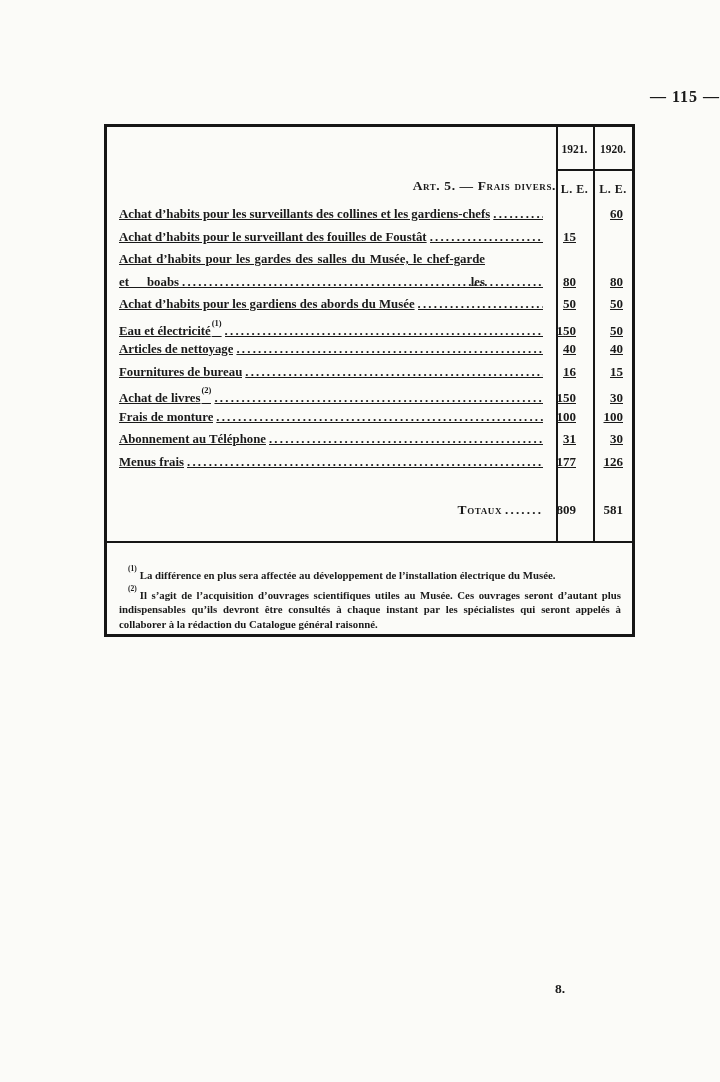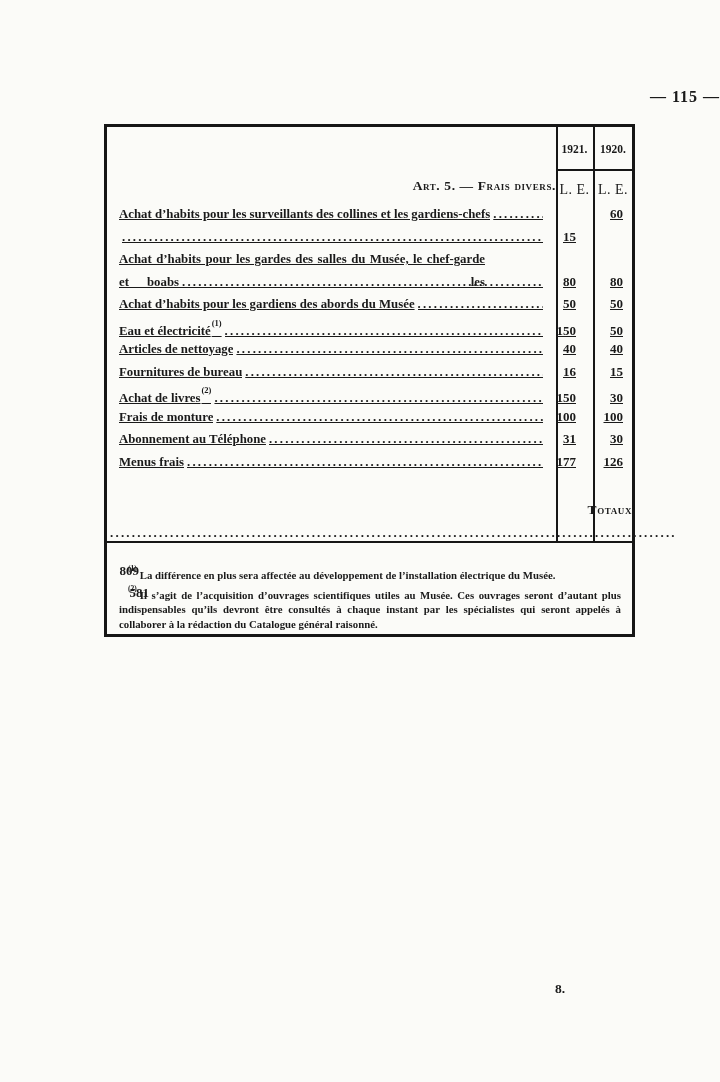--- a/index.html
+++ b/index.html
@@ -20,21 +20,21 @@
     border:3px solid #161616;
   }
   .vline { position:absolute; top:0; width:1.5px; height:414px; background:#161616; }
   .vline-1 { left:449px; }
   .vline-2 { left:486px; }
   .hline-years { position:absolute; left:449px; right:0; top:42px; height:1.5px; background:#161616; }
   .hline-total { position:absolute; left:0; right:0; top:414px; height:1.5px; background:#161616; }
   .year { position:absolute; top:16px; text-align:center; font-size:11.5px; font-weight:bold; }
   .year-1 { left:449px; width:37px; }
   .year-2 { left:487px; width:38px; }
-  .le { position:absolute; top:55px; text-align:center; font-size:14px; font-weight:normal; letter-spacing:0.5px; }
+  .le { position:absolute; top:55px; text-align:center; font-size:12px; font-weight:bold; letter-spacing:0.5px; }
   .le-1 { left:449px; width:37px; }
   .le-2 { left:487px; width:38px; }
   .art-title {
     position:absolute; top:51px; left:0; width:449px; text-align:right;
     font-size:13.5px; font-weight:bold; font-variant:small-caps; letter-spacing:0.6px;
   }
   .rows { position:absolute; top:76px; left:0; width:525px;text-decoration:underline; }
   .row {
     display:flex; align-items:baseline;
     height:22.5px; line-height:22.5px;
@@ -52,21 +52,21 @@
   .dots::after {
     content:"........................................................................................................";
     letter-spacing:2.2px;
   }
   .val { flex:0 0 auto; text-align:right; font-size:13px; }
   .v1 { width:37px; padding-right:8px; }
   .v2 { width:48px; padding-right:9px; }
   .totals-row {
     position:absolute; top:372px; left:0; width:525px;
     display:flex; align-items:baseline; height:22.5px; line-height:22.5px;
-    font-size:13px; font-weight:bold;flex-direction:column;
+    font-size:13px; font-weight:bold;
   }
   .totals-label { margin-left:auto; font-variant:small-caps; letter-spacing:0.6px; font-size:13.5px; font-weight:bold; }
   .totals-row .dots { flex:0 0 38px; }
   .footnotes {
     position:absolute; left:12px; top:437px; width:502px;
     font-size:10.8px; line-height:15px; font-weight:bold; text-align:justify;
   }
   .footnote { text-indent:9px; }
   .footnote + .footnote { margin-top:1px; }
   .footnotes .mark { font-size:7.5px; top:-3px; margin-right:3px; margin-left:0; }
@@ -96,20 +96,21 @@
     <div class="art-title">Art. 5. — Frais divers.</div>
 
     <div class="rows">
         <div class="row">
           <span class="rtext">Achat d’habits pour les surveillants des collines et les gardiens-chefs</span>
           <span class="dots"></span>
           <span class="val v1"></span>
           <span class="val v2">60</span>
         </div>
         <div class="row">
+          <span class="rtext">Achat d’habits pour le surveillant des fouilles de Foustât</span>
           <span class="dots"></span>
           <span class="val v1">15</span>
           <span class="val v2"></span>
         </div>
         <div class="row-line1">Achat d’habits pour les gardes des salles du Musée, le chef-garde et les</div>
         <div class="row indent">
           <span class="rtext">boabs</span>
           <span class="dots"></span>
           <span class="val v1">80</span>
           <span class="val v2">80</span>

